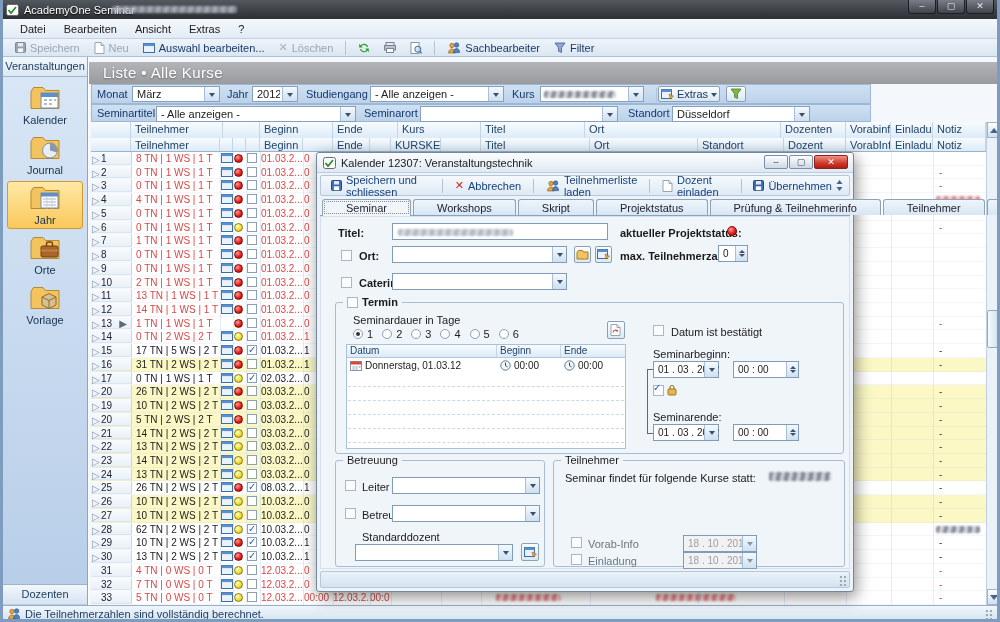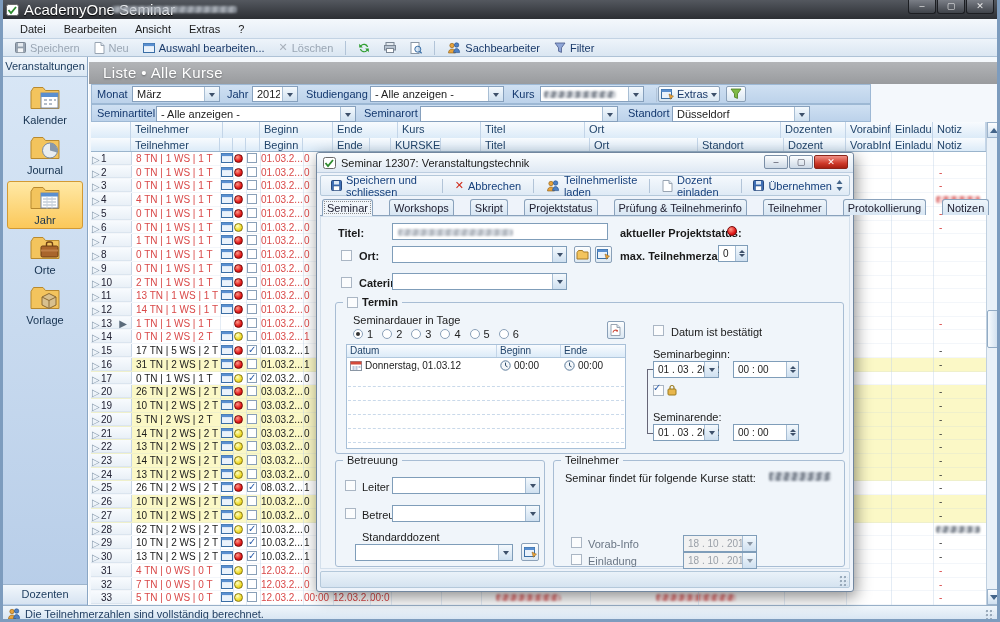--- a/index.html
+++ b/index.html
@@ -4,21 +4,21 @@
 <style>
   *{margin:0;padding:0;box-sizing:border-box;}
   html,body{background:#666;}
   #screen{position:relative;width:1000px;height:622px;overflow:hidden;background:#fff;
     font-family:"Liberation Sans","DejaVu Sans",sans-serif;font-size:11px;color:#1a1a1a;
     border-left:3px solid #7d9cbe;border-right:3px solid #7d9cbe;border-bottom:3px solid #7d9cbe;}
   .abs{position:absolute;}
   
   .titlebar{position:absolute;left:-3px;top:0;width:1000px;height:19px;
     background:linear-gradient(#54585f,#2c2f34);display:flex;align-items:center;padding-left:6px;color:#fff;}
-  .title-text{margin-left:5px;font-size:15px;text-shadow:0 1px 1px #000;}
+  .title-text{margin-left:5px;font-size:11px;text-shadow:0 1px 1px #000;}
   .winbtns{position:absolute;right:6px;top:0;display:flex;gap:1px;}
   .winbtn{width:28px;height:14px;background:linear-gradient(#7a7e86,#3f434a);border:1px solid #1c1e22;
     border-top:none;border-radius:0 0 3px 3px;color:#e8e8e8;font-size:9px;line-height:13px;text-align:center;}
   .menubar{position:absolute;left:0;top:19px;width:994px;height:20px;background:linear-gradient(#f4f8fc,#e2ebf5);
     border-bottom:1px solid #c3d3e4;display:flex;align-items:center;padding-left:8px;}
   .menu-item{padding:2px 9px;color:#1a1a1a;}
   .toolbar{position:absolute;left:0;top:39px;width:994px;height:18px;background:linear-gradient(#eef4fa,#dae6f2);
     border-bottom:1px solid #aec2d6;display:flex;align-items:center;padding-left:6px;gap:2px;}
   .tbtn{display:flex;align-items:center;gap:4px;padding:1px 6px;border-radius:2px;color:#1a3a6a;height:16px;}
   .tbtn.disabled{color:#9aa6b4;}
@@ -107,22 +107,22 @@
     background:linear-gradient(#fbfdfe,#dfe9f4);border-bottom:1px solid #bccde0;display:flex;align-items:center;padding-left:6px;}
   .dlg-title{margin-left:5px;color:#1a1a1a;}
   .dlg-btns{position:absolute;right:5px;top:2px;display:flex;gap:1px;}
   .dbtn{width:24px;height:14px;border:1px solid #7a8ea6;border-radius:2px;background:linear-gradient(#fdfeff,#cdd9e6);
     color:#445;font-size:9px;line-height:12px;text-align:center;}
   .dbtn.close{width:34px;background:linear-gradient(#f09086,#cf3a2a 60%,#a81f12);color:#fff;border-color:#8a241a;font-weight:bold;}
   .dlg-toolbar{position:absolute;left:3px;top:22px;right:3px;height:21px;border:1px solid #b4c8da;border-radius:2px;
     background:linear-gradient(#f5f9fd,#dfeaf5);display:flex;align-items:center;padding-left:4px;gap:2px;}
   .dlg-toolbar .tbtn{color:#16407c;}
   .dlg-tabs{position:absolute;left:3px;top:45px;right:3px;height:18px;border-bottom:1px solid #8aa2bc;display:flex;align-items:flex-end;padding-left:2px;}
-  .dtab{padding:2px 4px 1px;border:1px solid #8aa2bc;border-bottom:none;border-radius:3px 3px 0 0;
-    background:linear-gradient(#eef5fb,#d8e6f3);margin-right:16px;color:#223;font-size:11px;white-space:nowrap;}
+  .dtab{padding:2px 23px 1px;border:1px solid #8aa2bc;border-bottom:none;border-radius:3px 3px 0 0;
+    background:linear-gradient(#eef5fb,#d8e6f3);margin-right:2px;color:#223;font-size:11px;white-space:nowrap;}
   .dtab.active{background:#f0f5fa;padding-bottom:2px;outline:1px dotted #8a8a8a;outline-offset:-3px;position:relative;top:1px;}
   .dlg-content{position:absolute;left:3px;top:63px;right:3px;bottom:22px;background:#f0f5fa;border:1px solid #d4e0ec;padding-left:9px;}
   .dl{position:absolute;color:#1a1a1a;white-space:nowrap;}
   .dl.b{font-weight:bold;}
   .dinput{position:absolute;background:#fff;border:1px solid #7f9db9;height:17px;}
   .group{position:absolute;border:1px solid #a8bdd4;border-radius:3px;}
   .glabel{position:absolute;background:#f0f5fa;padding:0 4px;color:#243c58;white-space:nowrap;display:flex;align-items:center;gap:4px;}
   .radio{display:inline-block;width:10px;height:10px;border-radius:50%;background:#fff;border:1px solid #8aa0b8;vertical-align:-2px;}
   .radio.sel::after{content:"";display:block;width:4px;height:4px;border-radius:50%;background:#333;margin:2px;}
   .ritem{display:inline-flex;align-items:center;gap:4px;margin-right:9px;color:#222;}
@@ -919,21 +919,21 @@
   </div>
 
   <div class="dialog">
     <div class="dlg-titlebar">
       <span class="tico">
           <svg width="13" height="12">
             <rect x="0.5" y="0.5" width="12" height="11" rx="2" fill="#fff" stroke="#6a6a6a"></rect>
             <path d="M2.5 6l2.5 3 5-6" stroke="#2e8b2e" stroke-width="1.8" fill="none"></path>
           </svg>
         </span>
-      <span class="dlg-title">Seminar 12307: Veranstaltungstechnik</span>
+      <span class="dlg-title">Kalender 12307: Veranstaltungstechnik</span>
       <div class="dlg-btns">
         <div class="dbtn">–</div>
         <div class="dbtn">▢</div>
         <div class="dbtn close">✕</div>
       </div>
     </div>
 
     <div class="dlg-toolbar">
       <div class="tbtn">
         <span class="tico">

